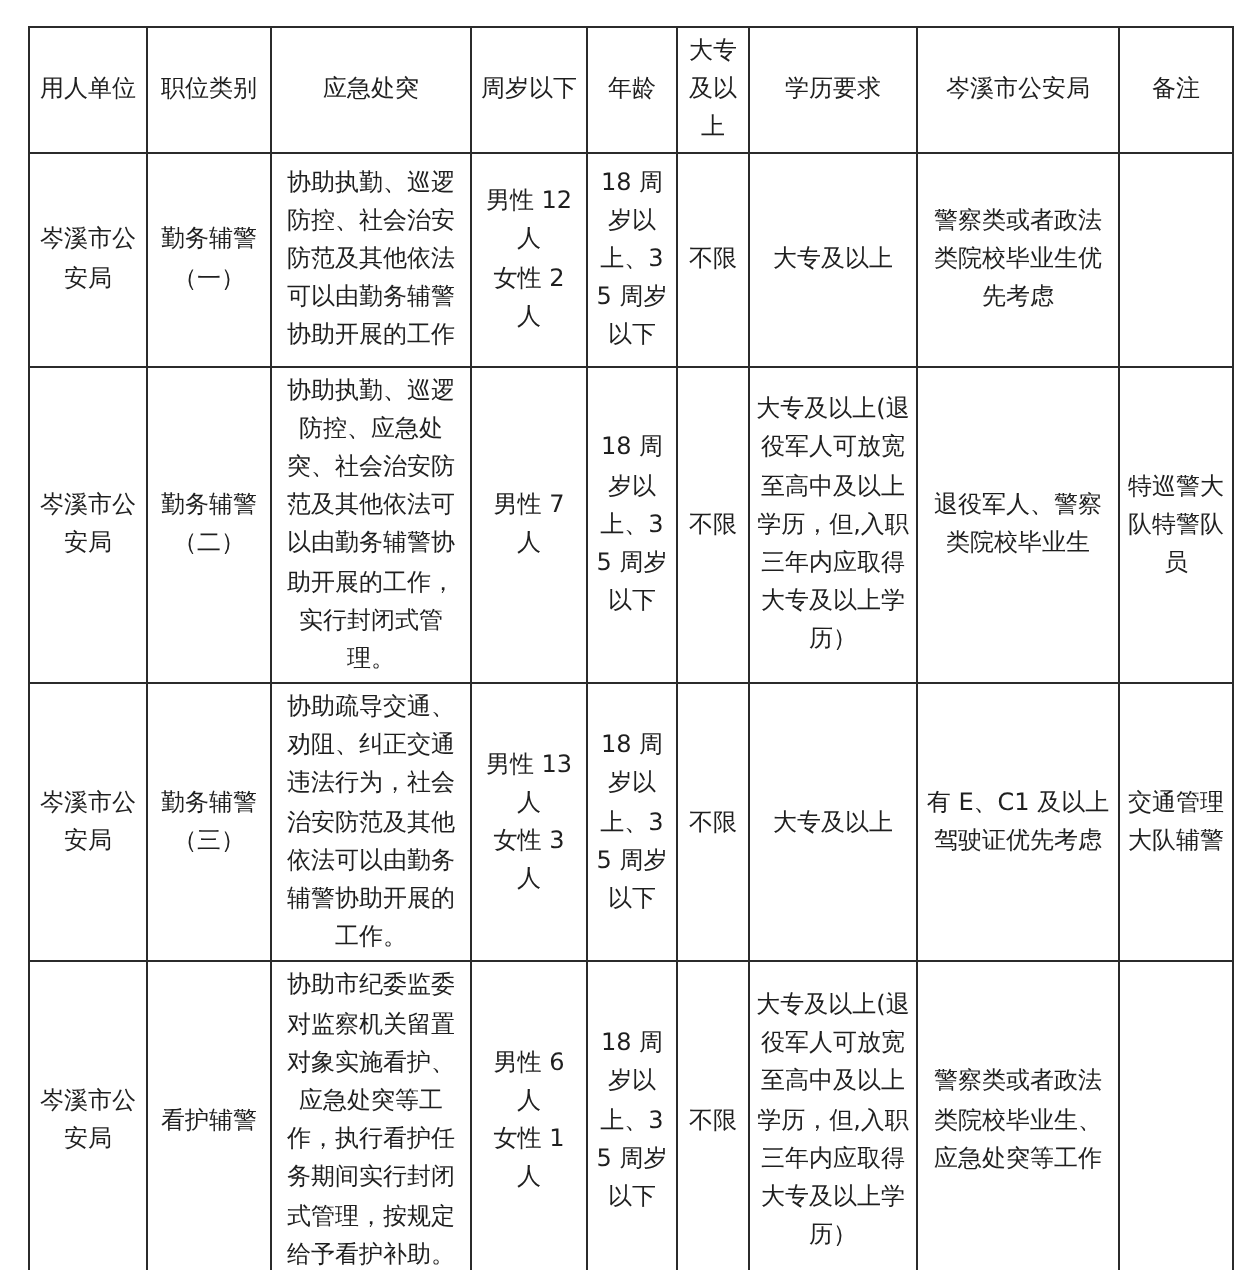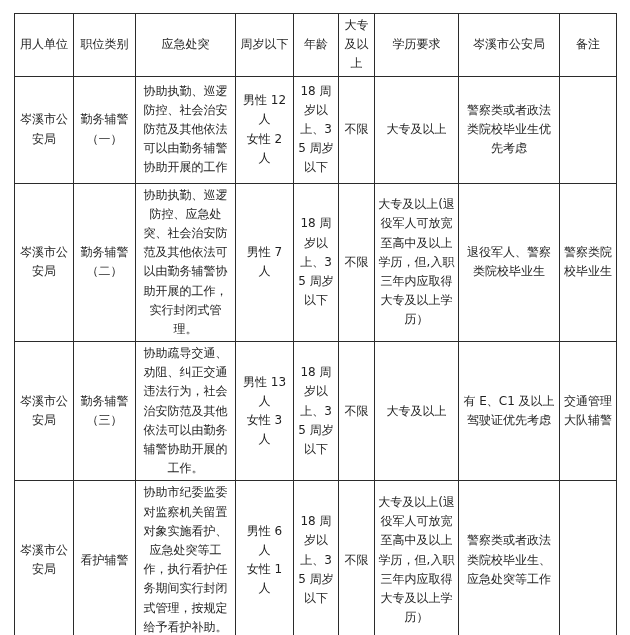--- a/index.html
+++ b/index.html
@@ -98,21 +98,21 @@
       </tr>
       <tr>
         <td>岑溪市公安局</td>
         <td>勤务辅警（二）</td>
         <td>协助执勤、巡逻防控、应急处突、社会治安防范及其他依法可以由勤务辅警协助开展的工作，实行封闭式管理。</td>
         <td>男性 7 人</td>
         <td>18 周岁以上、35 周岁以下</td>
         <td>不限</td>
         <td>大专及以上(退役军人可放宽至高中及以上学历，但,入职三年内应取得大专及以上学历）</td>
         <td>退役军人、警察类院校毕业生</td>
-        <td>警察类院校毕业生</td>
+        <td>特巡警大队特警队员</td>
       </tr>
       <tr>
         <td>岑溪市公安局</td>
         <td>勤务辅警（三）</td>
         <td>协助疏导交通、劝阻、纠正交通违法行为，社会治安防范及其他依法可以由勤务辅警协助开展的工作。</td>
         <td>男性 13 人
 女性 3 人</td>
         <td>18 周岁以上、35 周岁以下</td>
         <td>不限</td>
         <td>大专及以上</td>

